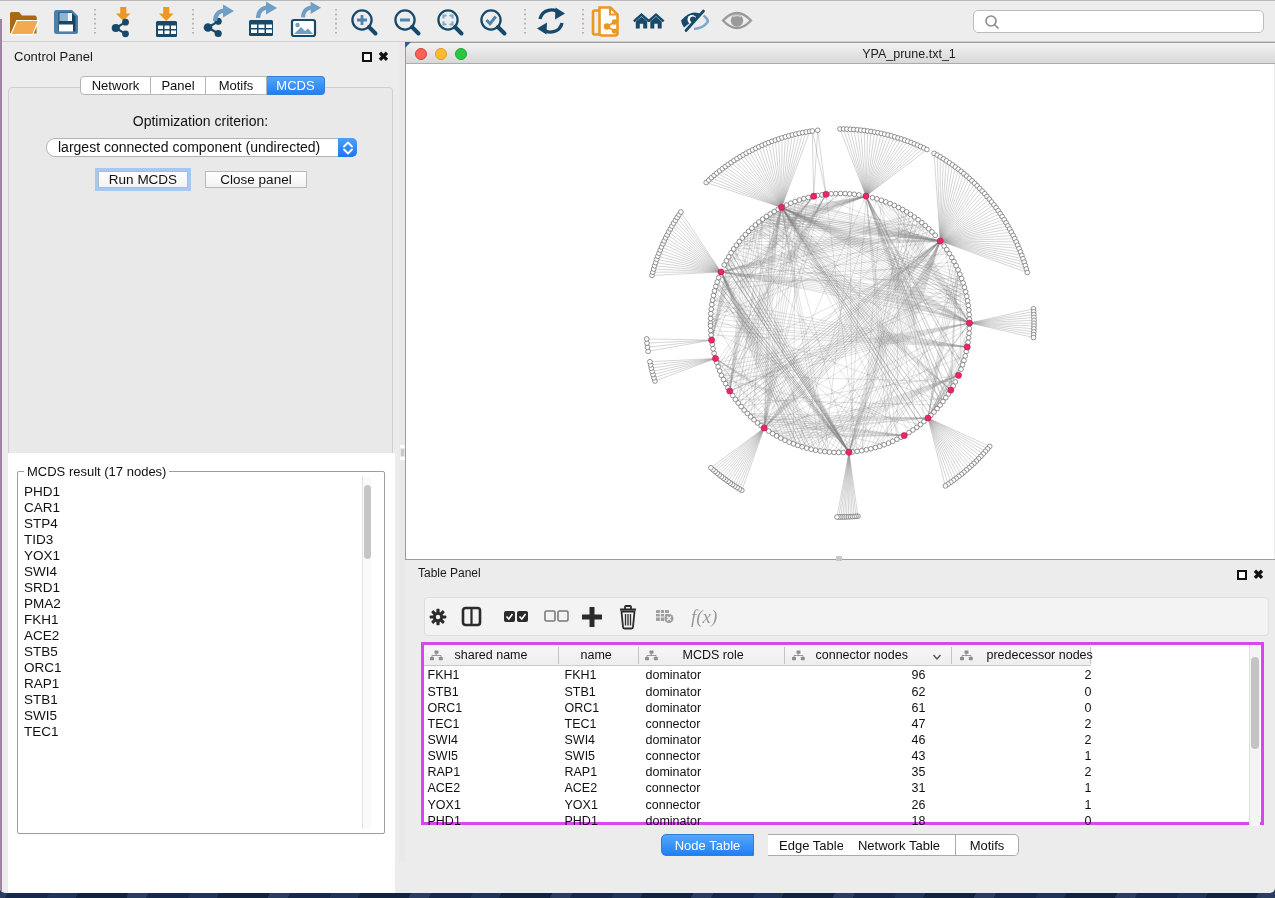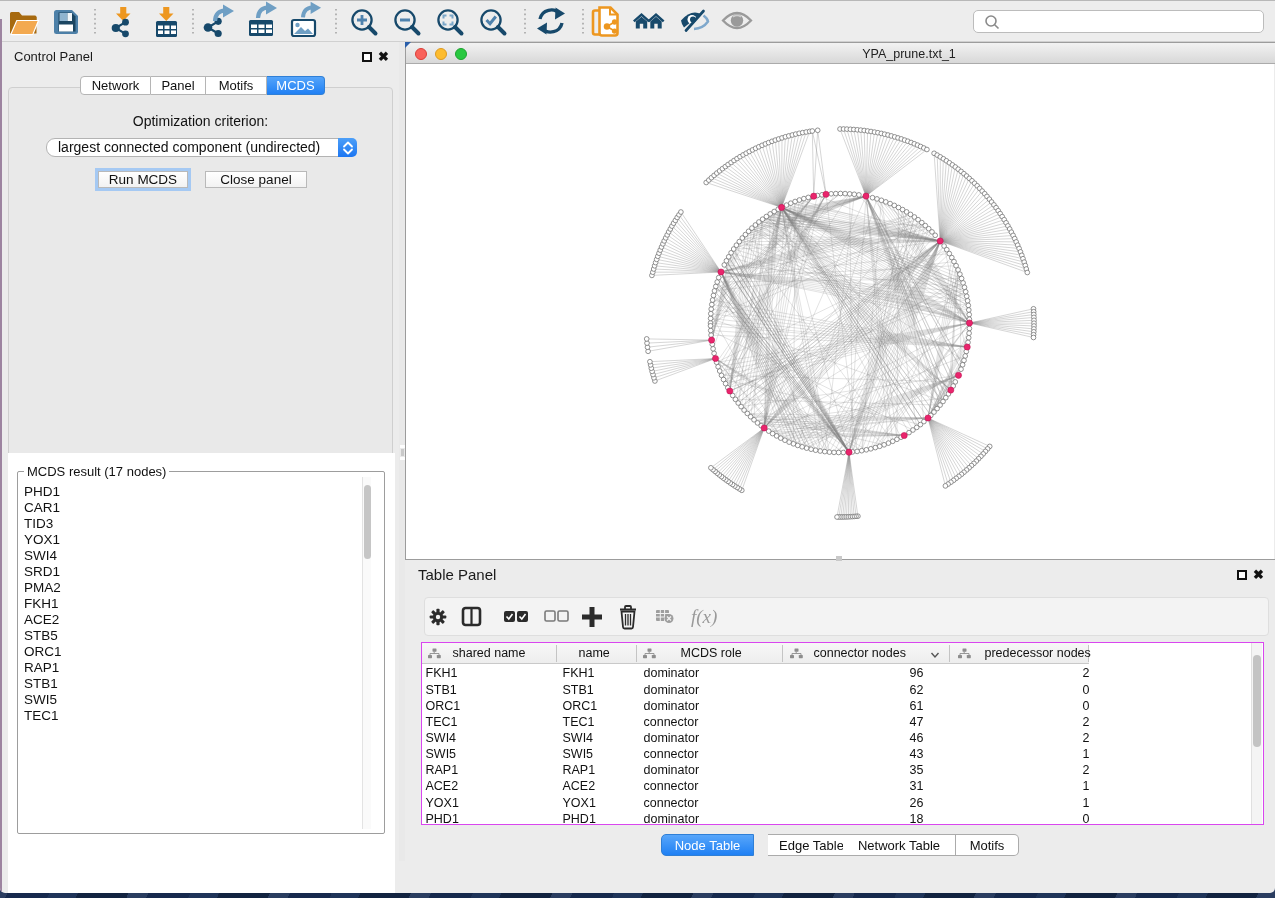--- a/index.html
+++ b/index.html
@@ -45,23 +45,23 @@
 #vhandle{position:absolute;left:400px;top:447px;width:5px;height:9px;background:#c9c9c9;border:1px solid #e9e9e9;box-shadow:0 -3px 0 #fdfdfd,0 3px 0 #fdfdfd}
 #hsplit-handle{position:absolute;left:836px;top:555px;width:6px;height:5px;background:#c9c9c9}
 
 #net{position:absolute;left:405px;top:41px;width:870px;height:518px;border:1px solid #9c9c9c;border-right:none}
 #net-title{position:absolute;left:0;top:0;width:100%;height:21px;background:linear-gradient(#f2f2f2,#d8d8d8);border-bottom:1px solid #ababab}
 .tl{position:absolute;top:4.5px;width:12px;height:12px;border-radius:50%}
 #net-name{position:absolute;left:403px;top:3.5px;width:200px;text-align:center;font-size:12.5px;color:#222}
 #canvas{position:absolute;left:0;top:21px;width:868px;height:495px;background:#fff;overflow:hidden}
 
 #tp{position:absolute;left:405px;top:565px;width:870px;height:295px;background:#ececec}
-#tp-title{position:absolute;left:13px;top:0px;font-size:15px;color:#1a1a1a}
+#tp-title{position:absolute;left:13px;top:0px;font-size:12px;color:#1a1a1a}
 #tp-tools{position:absolute;left:19px;top:31px;width:845px;height:39px;background:#f3f3f3;border:1px solid #dedede;border-radius:4px}
-#tbl{position:absolute;left:15.5px;top:76px;width:843px;height:183px;background:#fff;border:1px solid #d946ef}
+#tbl{position:absolute;left:15.5px;top:76px;width:843px;height:183px;background:#fff;border:3px solid #d946ef}
 #thead{position:absolute;left:0;top:0;width:667px;height:21px;background:linear-gradient(#f7f7f7,#ededed);border-bottom:1px solid #c9c9c9}
 .hdiv{position:absolute;top:2px;width:1px;height:17px;background:#c4c4c4}
 .hlab{position:absolute;top:3px;font-size:12.5px;color:#111;white-space:nowrap}
 .hico{position:absolute;top:5px}
 .tr{position:absolute;left:0;width:841px;height:16.1px;font-size:12.5px;color:#111;white-space:nowrap}
 .tr span{position:absolute;top:0;line-height:16px}
 .c1{left:4px}.c2{left:141px}.c3{left:222px}
 .c4{left:380px;width:122px;text-align:right}.c5{left:530px;width:138px;text-align:right}
 #tsb{position:absolute;right:1px;top:0;width:11px;height:181px;background:#f4f4f4;border-left:1px solid #e0e0e0}
 #tsb-th{position:absolute;left:1.5px;top:12px;width:8px;height:92px;background:#c3c3c3;border-radius:4px}
@@ -245,20 +245,21 @@
       </div>
   </div>
   <div class="btn" id="runbtn">Run MCDS</div>
   <div class="btn" id="closebtn">Close panel</div>
   <div id="cp-white">
     <div id="gbox">
       <div id="gbox-lab">MCDS result (17 nodes)</div>
       <div id="mlist">
           <div class="li">PHD1</div>
           <div class="li">CAR1</div>
+          <div class="li">STP4</div>
           <div class="li">TID3</div>
           <div class="li">YOX1</div>
           <div class="li">SWI4</div>
           <div class="li">SRD1</div>
           <div class="li">PMA2</div>
           <div class="li">FKH1</div>
           <div class="li">ACE2</div>
           <div class="li">STB5</div>
           <div class="li">ORC1</div>
           <div class="li">RAP1</div>

